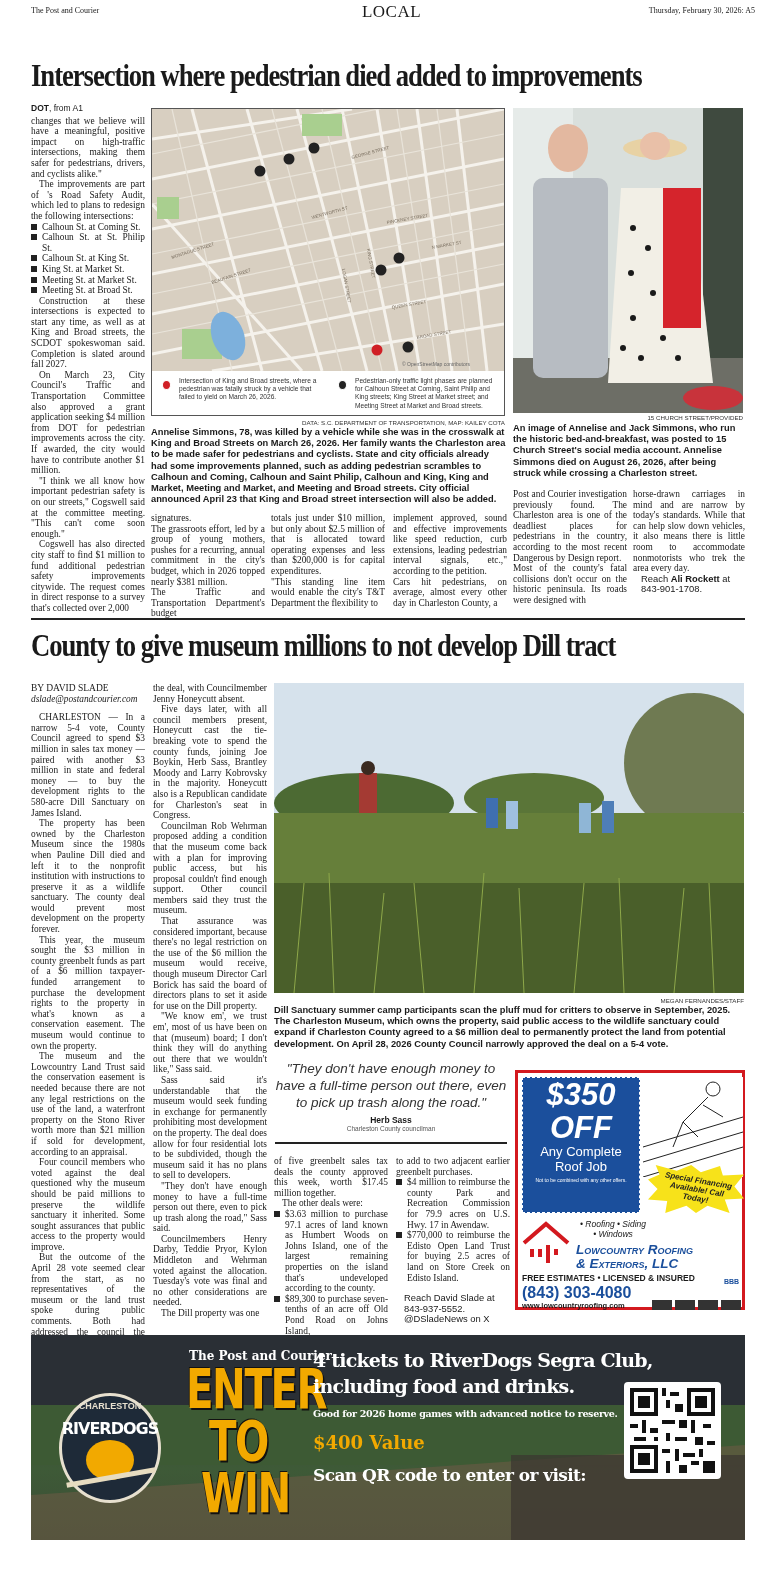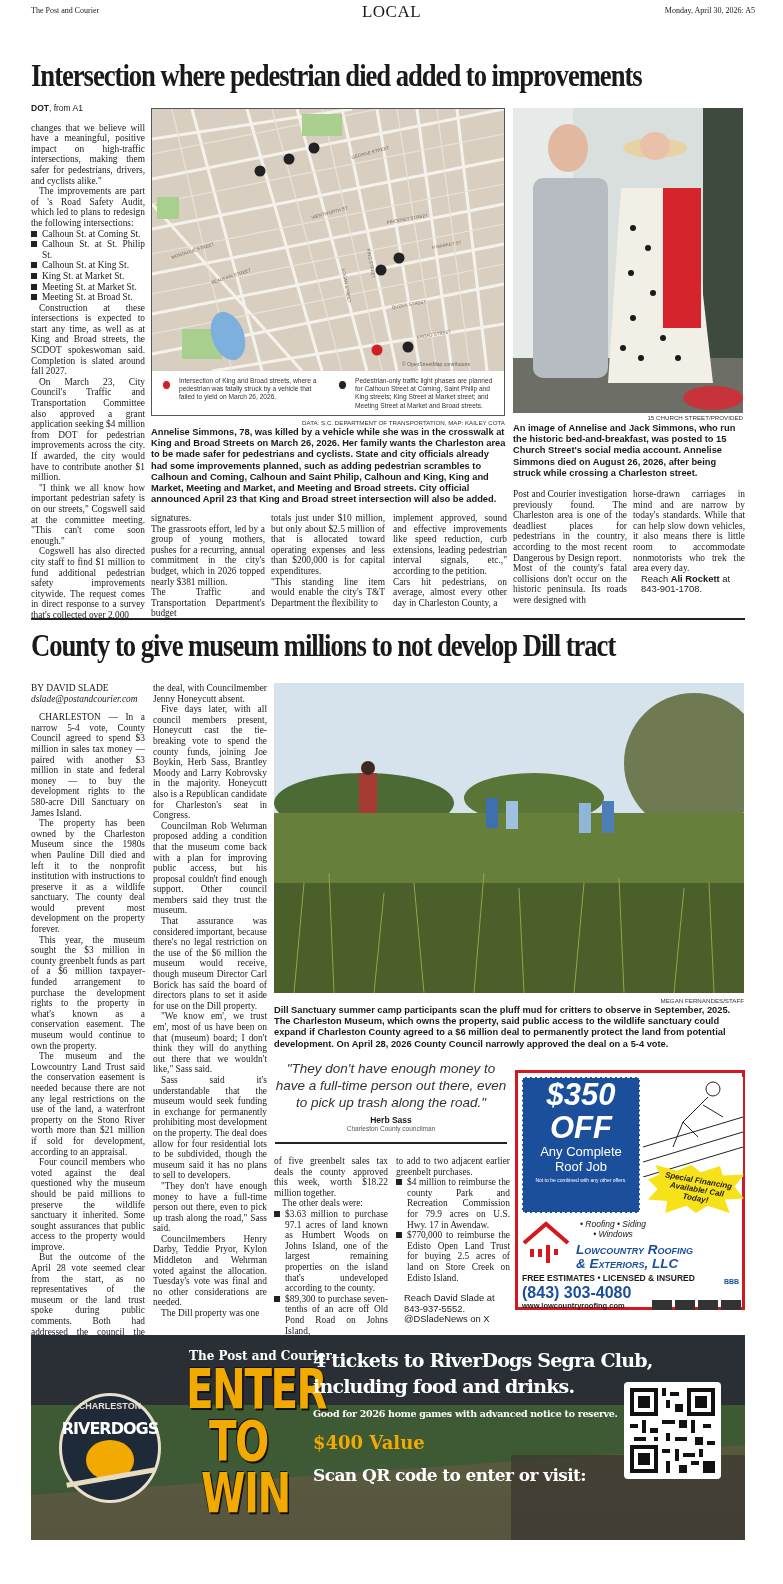--- a/index.html
+++ b/index.html
@@ -26,26 +26,26 @@
   .ad-roof { border: 3px solid #d3191f; background: #fff; }
   .banner { background: linear-gradient(180deg,#2b3036 0%, #3a4a3a 45%, #3e5a37 65%, #3b4d36 100%); overflow: hidden; }
   .enter { font-family: "DejaVu Sans", sans-serif; font-weight: bold; color: #f2a900; text-shadow: 2px 2px 0 #111, -1px -1px 0 #111; letter-spacing: -2px; transform: scaleX(0.72); transform-origin: left top; }
   .bn-text { font-family: "DejaVu Serif", serif; font-weight: bold; color: #fff; }
 </style>
 </head>
 <body>
 
 <div class="abs folio" style="left:31px;">The Post and Courier</div>
 <div class="abs section-head">LOCAL</div>
-<div class="abs folio" style="right:28px;">Monday, April 30, 2026: A5</div>
+<div class="abs folio" style="right:28px;">Thursday, February 30, 2026: A5</div>
 
 <h1 class="abs headline" style="left:31px;top:58px;">Intersection where pedestrian died added to improvements</h1>
 
 <div class="abs col" style="left:31px;top:103px;width:114px;">
-  <p class="noindent" style="font-family:'Liberation Sans',sans-serif;font-size:8.5px;margin-bottom:9px;"><b>DOT</b><span>, from A1</span></p>
+  <p class="noindent" style="font-family:'Liberation Sans',sans-serif;font-size:8.5px;margin-bottom:2px;"><b>DOT</b><span>, from A1</span></p>
   <p class="noindent">changes that we believe will have a meaningful, positive impact on high-traffic intersections, making them safer for pedestrians, drivers, and cyclists alike."</p>
   <p>The improvements are part of 's Road Safety Audit, which led to plans to redesign the following intersections:</p>
   <div>
     <div class="bul">
         <span class="sq"></span>
         <span>Calhoun St. at Coming St.</span>
       </div>
     <div class="bul">
         <span class="sq"></span>
         <span>Calhoun St. at St. Philip St.</span>
@@ -243,21 +243,21 @@
 <div class="abs caption" style="left:274px;top:1005px;width:472px;">Dill Sanctuary summer camp participants scan the pluff mud for critters to observe in September, 2025. The Charleston Museum, which owns the property, said public access to the wildlife sanctuary could expand if Charleston County agreed to a $6 million deal to permanently protect the land from potential development. On April 28, 2026 County Council narrowly approved the deal on a 5-4 vote.</div>
 
 <div class="abs" style="left:275px;top:1060px;width:232px;">
   <div class="pullquote">"They don't have enough money to have a full-time person out there, even to pick up trash along the road."</div>
   <div style="font-family:'Liberation Sans',sans-serif;font-weight:bold;font-size:8.5px;text-align:center;margin-top:4px;">Herb Sass</div>
   <div style="font-family:'Liberation Sans',sans-serif;font-size:6.5px;text-align:center;color:#555;">Charleston County councilman</div>
   <div class="rule" style="margin-top:10px;"></div>
 </div>
 
 <div class="abs col" style="left:274px;top:1156px;width:114px;">
-  <p class="noindent">of five greenbelt sales tax deals the county approved this week, worth $18.22 million together.</p>
+  <p class="noindent">of five greenbelt sales tax deals the county approved this week, worth $17.45 million together.</p>
   <p>The other deals were:</p>
   <div class="bul">
       <span class="sq"></span>
       <span>$3.63 million to purchase 97.1 acres of land known as Humbert Woods on Johns Island, one of the largest remaining properties on the island that's undeveloped according to the county.</span>
     </div>
   <div class="bul">
       <span class="sq"></span>
       <span>$89,300 to purchase seven-tenths of an acre off Old Pond Road on Johns Island,</span>
     </div>
 </div>

